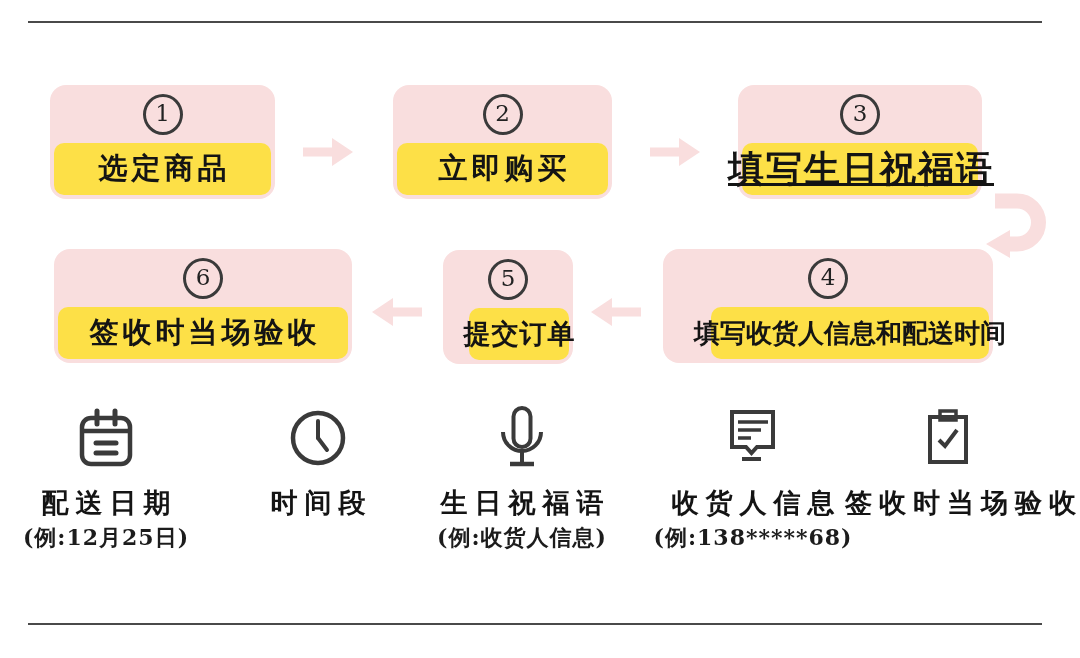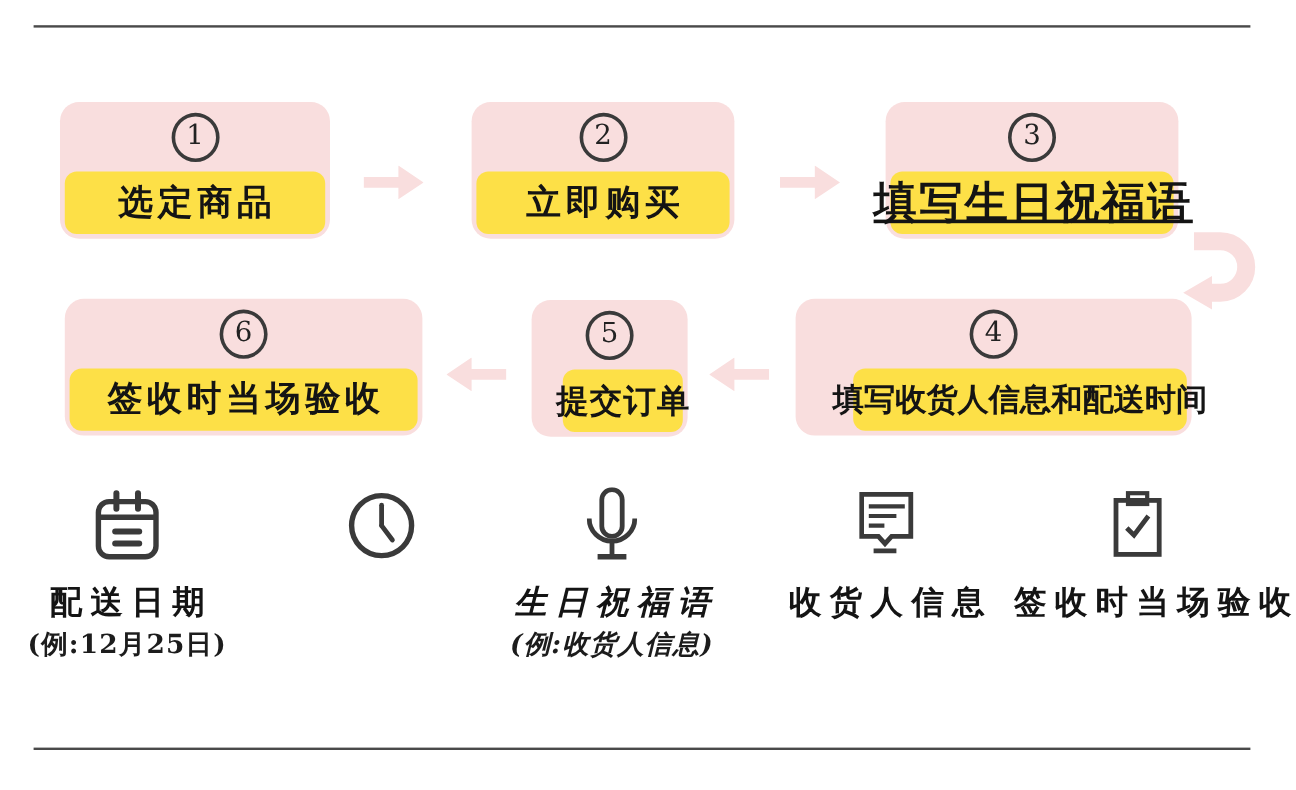--- a/index.html
+++ b/index.html
@@ -42,21 +42,21 @@
 
   .flow-arrow{position:absolute;}
   .a1{left:303px;top:138px;}
   .a2{left:650px;top:138px;}
   .a3{left:372px;top:298px;}
   .a4{left:591px;top:298px;}
   .loop{left:983px;top:191px;}
 
   
   .legend-col{position:absolute;top:400px;width:220px;text-align:center;}
-  .c1{left:-4px;} .c2{left:208px;} .c3{left:400px;font-style:italic;} .c4{left:629px;} .c5{left:838px;}
+  .c1{left:-4px;} .c2{left:208px;} .c3{left:412px;} .c4{left:643px;} .c5{left:838px;}
   .legend-icon{height:76px;display:flex;align-items:center;justify-content:center;}
   .legend-label{
     margin-top:12px;font-size:27px;font-weight:700;color:var(--ink);
     letter-spacing:7px;text-indent:7px;white-space:nowrap;line-height:1.1;
   }
   .legend-example{
     margin-top:7px;font-size:22px;font-weight:700;color:#1c1c1c;
     letter-spacing:1px;white-space:nowrap;line-height:1.1;
   }
   svg{display:block;}
@@ -148,20 +148,21 @@
   </div>
 
   <div class="legend-col c2">
     <div class="legend-icon">
       <svg width="56" height="56" viewBox="0 0 56 56">
         <circle cx="28" cy="28" r="25" fill="none" stroke="var(--dark)" stroke-width="4.5"></circle>
         <line x1="28" y1="28" x2="28" y2="11" stroke="var(--dark)" stroke-width="4" stroke-linecap="round"></line>
         <line x1="28" y1="28" x2="37" y2="40" stroke="var(--dark)" stroke-width="4" stroke-linecap="round"></line>
       </svg>
     </div>
+    <div class="legend-label">时间段</div>
   </div>
 
   <div class="legend-col c3">
     <div class="legend-icon">
       <svg width="42" height="64" viewBox="0 0 42 64">
         <rect x="12.5" y="2" width="17" height="39" rx="8.5" fill="none" stroke="var(--dark)" stroke-width="4"></rect>
         <path d="M2 26 A19 19 0 0 0 40 26" fill="none" stroke="var(--dark)" stroke-width="4"></path>
         <line x1="21" y1="45" x2="21" y2="57" stroke="var(--dark)" stroke-width="4"></line>
         <line x1="9" y1="58" x2="33" y2="58" stroke="var(--dark)" stroke-width="4.5"></line>
       </svg>
@@ -174,20 +175,21 @@
     <div class="legend-icon">
       <svg width="46" height="56" viewBox="0 0 46 56">
         <path d="M2 2 H43 V37 H27 L21.5 43 L16 37 H2 Z" fill="none" stroke="var(--dark)" stroke-width="4"></path>
         <line x1="8" y1="12" x2="38" y2="12" stroke="var(--dark)" stroke-width="3.5"></line>
         <line x1="8" y1="20" x2="31" y2="20" stroke="var(--dark)" stroke-width="3.5"></line>
         <line x1="8" y1="28" x2="21" y2="28" stroke="var(--dark)" stroke-width="3.5"></line>
         <line x1="12" y1="49" x2="31" y2="49" stroke="var(--dark)" stroke-width="4"></line>
       </svg>
     </div>
     <div class="legend-label">收货人信息</div>
+    <div class="legend-example">(例:138*****68)</div>
   </div>
 
   <div class="legend-col c5">
     <div class="legend-icon">
       <svg width="46" height="60" viewBox="0 0 46 60">
         <rect x="5" y="9" width="36" height="45" fill="none" stroke="var(--dark)" stroke-width="4"></rect>
         <rect x="15" y="3" width="16" height="9" fill="none" stroke="var(--dark)" stroke-width="3.5"></rect>
         <polyline points="14,32 20,38 32,22" fill="none" stroke="var(--dark)" stroke-width="4"></polyline>
       </svg>
     </div>

